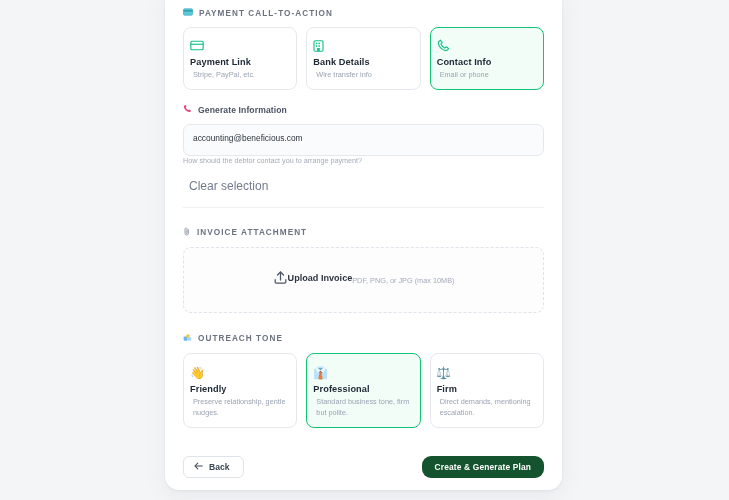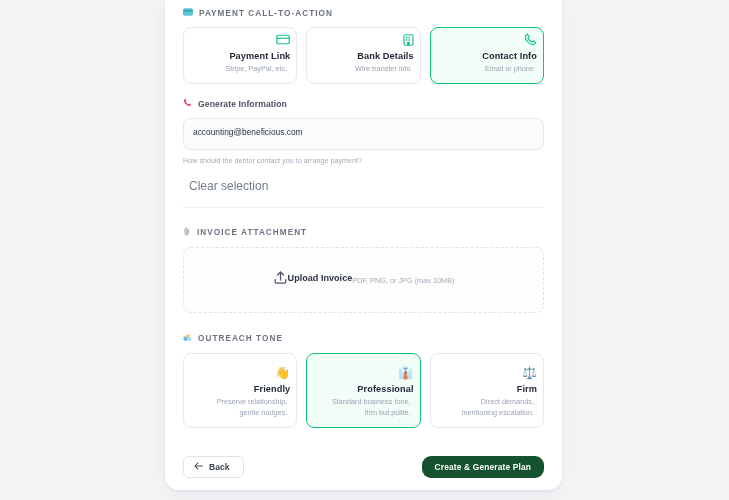--- a/index.html
+++ b/index.html
@@ -58,22 +58,22 @@
   
   .card-row {
     display: flex;
     gap: 9px;
   }
   .opt-card {
     flex: 1;
     border: 1px solid #e6e8ed;
     border-radius: 8px;
     background: #ffffff;
-    padding: 3px 6px 9px;
-    text-align: right;
+    padding: 9px 6px 9px;
+    text-align: left;
     cursor: pointer;
     min-height: 54px;
   }
   .opt-card.selected {
     border: 1.6px solid #10c473;
     background: #f2fdf8;
   }
   .opt-card .ic {
     height: 16px;
     line-height: 16px;
@@ -87,21 +87,20 @@
     font-weight: 700;
     color: #222b38;
     margin-bottom: 3px;
     letter-spacing: .1px;
   }
   .opt-card .ds {
     font-size: 7.3px;
     color: #9aa3b2;
     line-height: 1.42;
     padding: 0 3px;
-    margin-left: 8px;
   }
 
   
   .tone-card { min-height: 62px; padding-top: 10px; }
 
   
   .contact-block { margin-top: 14px; }
   .textarea-box {
     border: 1px solid #e6e8ed;
     border-radius: 7px;
@@ -110,21 +109,21 @@
     padding: 8px 9px;
   }
   .textarea-box .val {
     font-size: 8.4px;
     color: #2c3440;
     line-height: 1.3;
   }
   .helper {
     font-size: 7.2px;
     color: #a3abb9;
-    margin-top: 6px;
+    margin-top: 0;
   }
   .clear-link {
     font-size: 12px;
     color: #737c8c;
     margin-top: 14px;
     display: inline-block;
     cursor: pointer;
     padding-left: 6px;
   }
 

